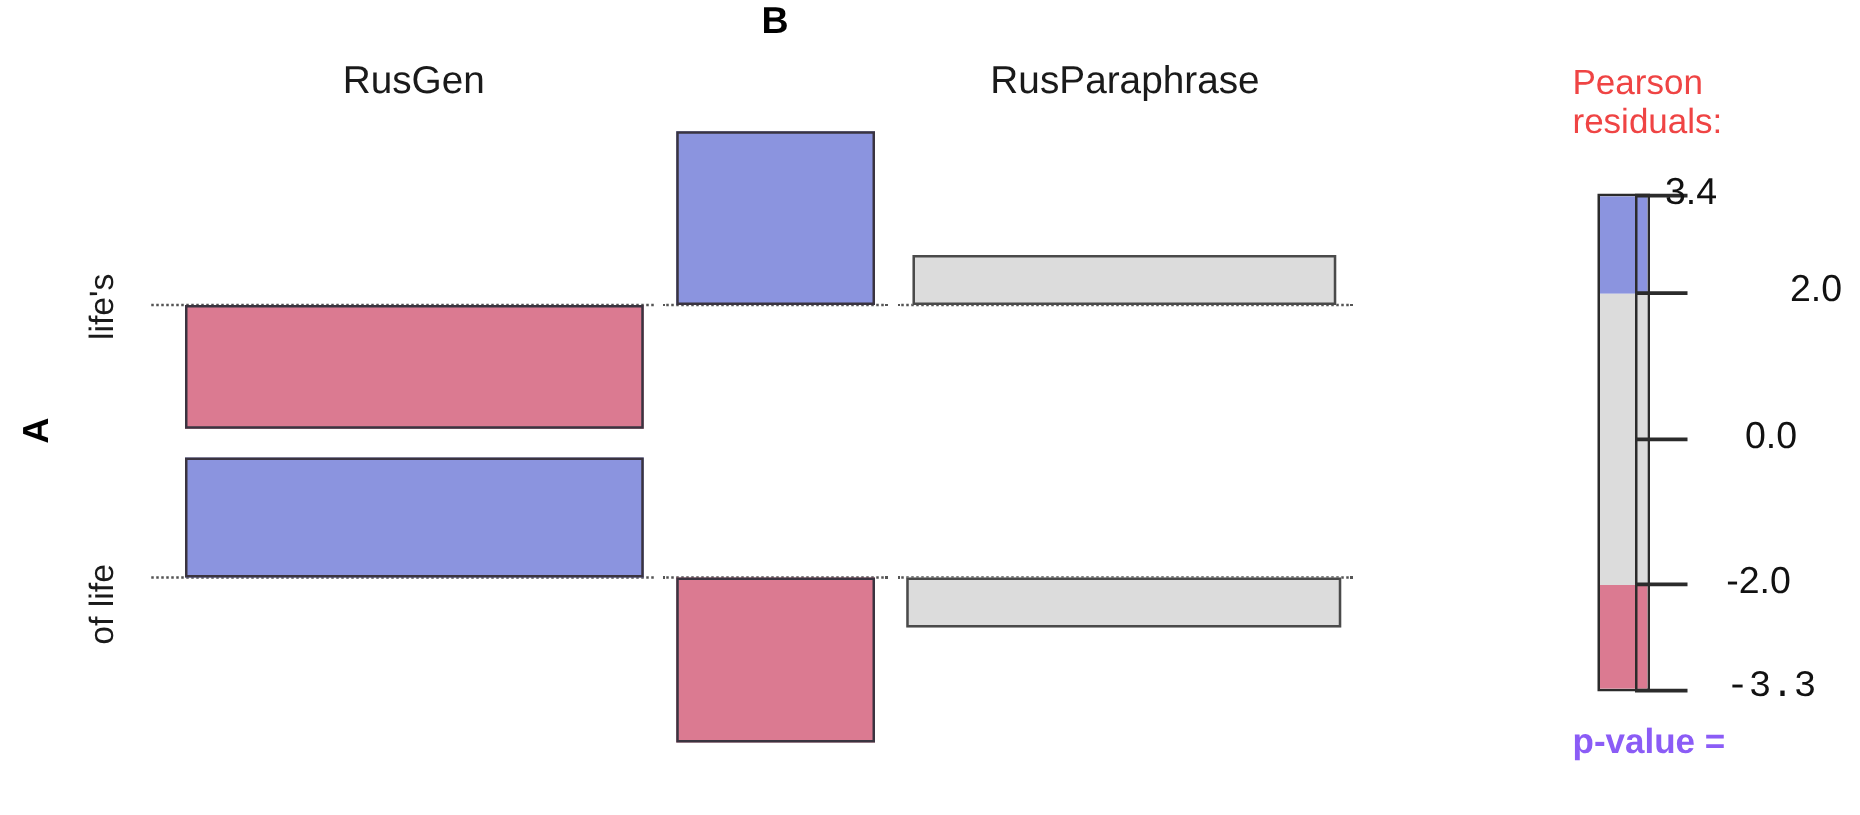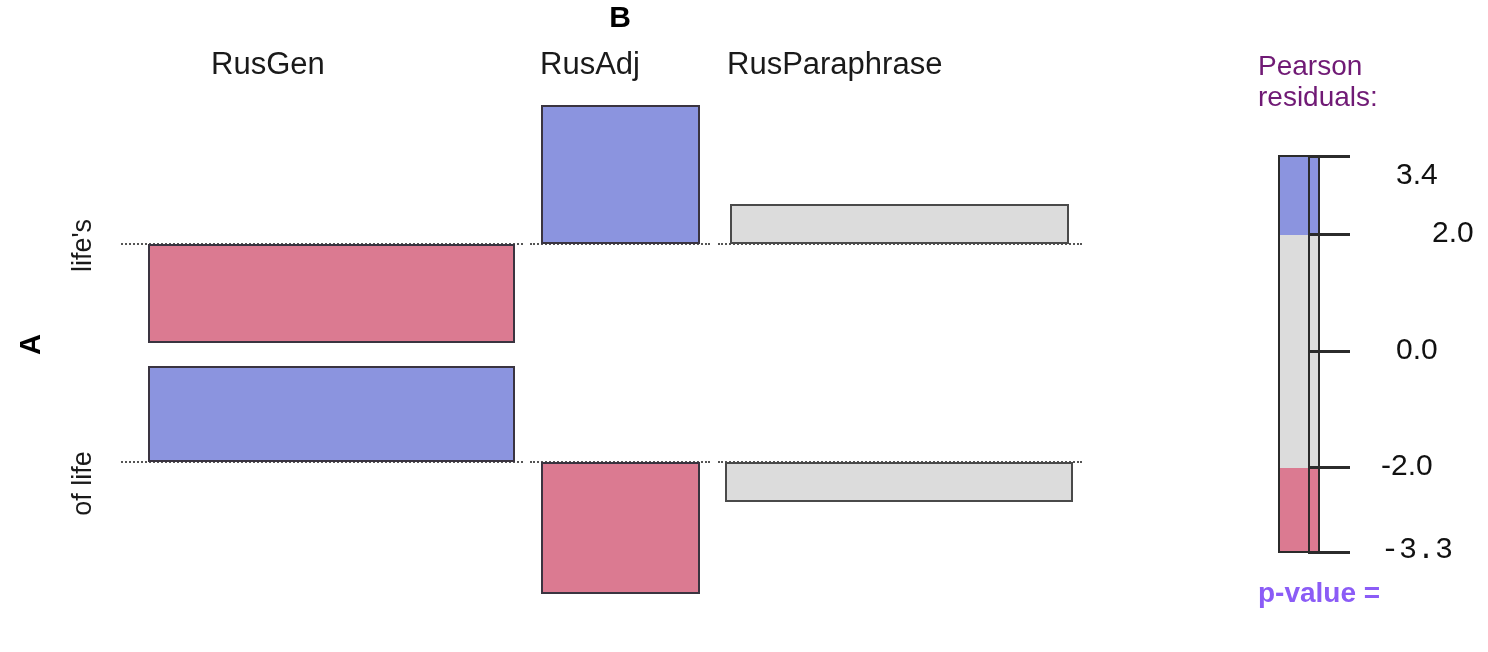--- a/index.html
+++ b/index.html
@@ -17,20 +17,21 @@
     height: 652px;
     background: #ffffff;
     overflow: hidden;
   }
   .abs { position: absolute; }
 
   
   .col-label {
     font-size: 31px;
     color: #1a1a1a;
+    text-align: center;
     white-space: nowrap;
     line-height: 1;
   }
   .top-axis-title {
     font-size: 30px;
     font-weight: bold;
     color: #000000;
     text-align: center;
     white-space: nowrap;
     line-height: 1;
@@ -63,21 +64,21 @@
 
   
   .baseline {
     height: 0;
     border-top: 2px dotted #555555;
   }
 
   
   .legend-title {
     font-size: 28px;
-    color: #701a75;
+    color: #ef4444;
     line-height: 1.12;
     white-space: nowrap;
   }
   .legend-bar {
     box-sizing: border-box;
     border: 2px solid #2b2b2b;
     overflow: hidden;
   }
   .legend-band { width: 100%; }
   .legend-inner-line {
@@ -105,21 +106,20 @@
 </style>
 </head>
 <body>
 
 <div id="plot">
 
   <div class="abs top-axis-title" style="left:560px; top:2px; width:120px;">B</div>
 
   <div class="abs col-label" style="left:211px; top:48px; width:240px;">RusGen</div>
 
-  <div class="abs col-label" style="left:540px; top:48px; width:160px;">RusAdj</div>
 
   <div class="abs col-label" style="left:727px; top:48px; width:346px;">RusParaphrase</div>
 
   <div class="abs left-axis-title" style="left:0px; top:330px; width:60px;">A</div>
 
   <div class="abs row-label" style="left:22px; top:232px; width:120px;">life's</div>
 
   <div class="abs row-label" style="left:22px; top:470px; width:120px;">of life</div>
 
   <div class="abs baseline" style="left:121px; top:243px; width:402px;"></div>
@@ -152,21 +152,21 @@
   </div>
 
   <div class="abs legend-inner-line" style="left:1308px; top:156px; height:396px;"></div>
 
   <div class="abs legend-tick" style="left:1308px; top:155px; width:42px;"></div>
   <div class="abs legend-tick" style="left:1308px; top:233px; width:42px;"></div>
   <div class="abs legend-tick" style="left:1308px; top:350px; width:42px;"></div>
   <div class="abs legend-tick" style="left:1308px; top:466px; width:42px;"></div>
   <div class="abs legend-tick" style="left:1308px; top:551px; width:42px;"></div>
 
-  <div class="abs legend-tick-label" style="left:1396px; top:139px; width:90px;margin-top:20px;">3.4</div>
+  <div class="abs legend-tick-label" style="left:1332px; top:139px; width:90px;">3.4</div>
   <div class="abs legend-tick-label" style="left:1432px; top:217px; width:90px;">2.0</div>
   <div class="abs legend-tick-label" style="left:1396px; top:334px; width:90px;">0.0</div>
   <div class="abs legend-tick-label" style="left:1381px; top:450px; width:106px;">-2.0</div>
   <div class="abs legend-tick-label" style="left:1381px; top:535px; width:106px;font-family:Liberation Mono, monospace;">-3.3</div>
 
   <div class="abs pvalue" style="left:1258px; top:577px;">p-value =</div>
 
 </div>
 
 </body></html>

